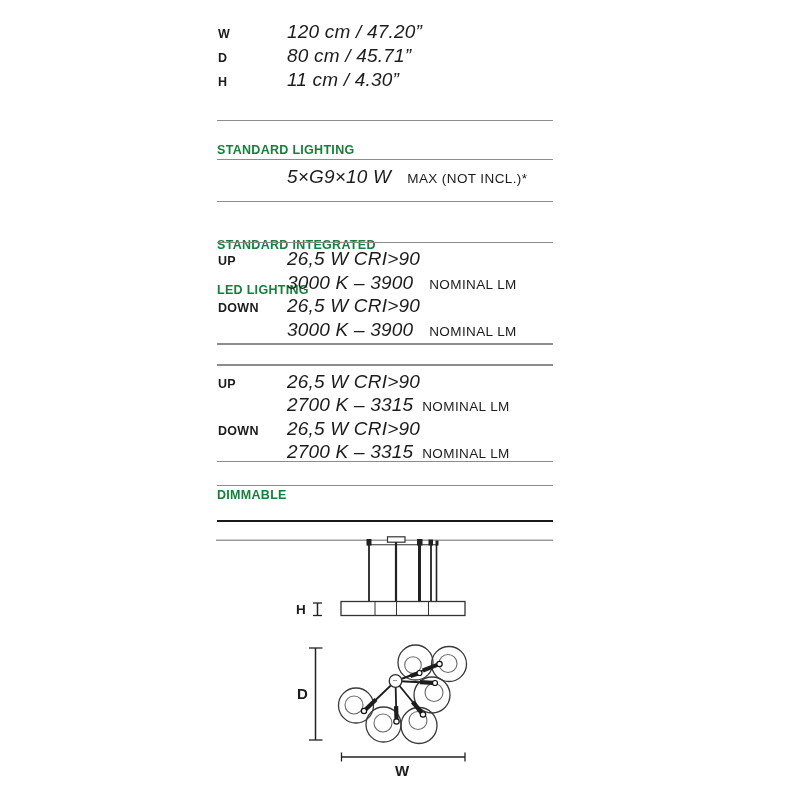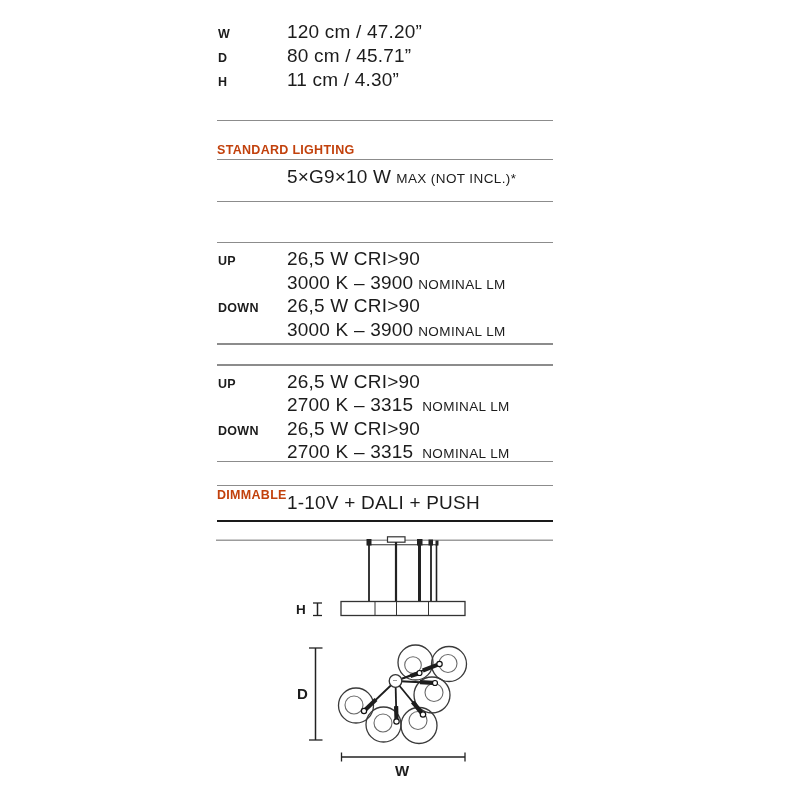--- a/index.html
+++ b/index.html
@@ -8,25 +8,25 @@
     font-family:"Liberation Sans",sans-serif;color:#1c1c1c;
   }
   .abs{position:absolute;}
   
   .rule{position:absolute;left:217px;width:336px;height:1.5px;background:#8c8c8c;}
   .rule-thick{position:absolute;left:217px;width:336px;height:2.6px;background:#1a1a1a;}
   
   .sec-title{
     position:absolute;left:217px;width:336px;
     font-size:12.5px;font-weight:bold;letter-spacing:.3px;line-height:15px;
-    color:#c2410c;white-space:pre;
+    color:#15803d;white-space:pre;
   }
   
-  .big{font-size:19px;font-weight:400;letter-spacing:.2px;color:#1c1c1c;}
-  .small-caps{font-size:13.5px;font-weight:400;letter-spacing:.4px;color:#1c1c1c;margin-left:5px;}
+  .big{font-size:19px;font-weight:400;letter-spacing:.2px;color:#1c1c1c;font-style:italic;}
+  .small-caps{font-size:13.5px;font-weight:400;letter-spacing:.4px;color:#1c1c1c;margin-left:16px;}
   .value-line{position:absolute;left:287px;white-space:nowrap;}
   
   .lv-row{position:absolute;left:217px;width:360px;white-space:nowrap;}
   .lv-row .lbl{
     position:absolute;left:1px;top:6px;
     font-size:12.5px;font-weight:bold;letter-spacing:.3px;
   }
   .lv-row .val{display:inline-block;margin-left:70px;}
   svg text{font-family:"Liberation Sans",sans-serif;fill:#1c1c1c;}
 </style>
@@ -49,20 +49,24 @@
   </div>
 
   <div class="rule" style="top:119.5px"></div>
   <div class="sec-title" style="top:143px">STANDARD LIGHTING</div>
   <div class="rule" style="top:158.5px"></div>
   <div class="value-line" style="top:166px">
     <span class="big">5×G9×10 W</span><span class="small-caps">MAX (NOT INCL.)*</span>
   </div>
 
   <div class="rule" style="top:200.5px"></div>
+  <div class="sec-title" style="top:208px">
+    <div>STANDARD INTEGRATED</div>
+    <div>LED LIGHTING</div>
+  </div>
   <div class="rule" style="top:241.5px"></div>
 
   <div class="lv-row" style="top:248px">
     <span class="lbl">UP</span>
     <span class="val big">26,5 W CRI&gt;90</span>
   </div>
   <div class="lv-row" style="top:271.5px">
     <span class="lbl"></span>
     <span class="val big">3000 K – 3900</span><span class="small-caps">NOMINAL LM</span>
   </div>
@@ -91,23 +95,20 @@
     <span class="val big">26,5 W CRI&gt;90</span>
   </div>
   <div class="lv-row" style="top:441px">
     <span class="lbl"></span>
     <span class="val big">2700 K – 3315</span><span class="small-caps" style="margin-left:9px">NOMINAL LM</span>
   </div>
 
   <div class="rule" style="top:460.5px"></div>
   <div class="sec-title" style="top:488px">DIMMABLE</div>
   <div class="rule" style="top:484.5px"></div>
-  <div class="value-line" style="top:492px">
-    <span class="big">1-10V + DALI + PUSH</span>
-  </div>
   <div class="rule-thick" style="top:519.5px"></div>
 
   <svg class="abs" style="left:0;top:527px" width="800" height="273" viewBox="0 527 800 273">
 
     <line x1="216" y1="540.2" x2="553" y2="540.2" stroke="#9c9c9c" stroke-width="1.5"></line>
 
     <g stroke="#2f2f2f">
       <line x1="367" y1="544.8" x2="438" y2="544.8" stroke-width="1.1"></line>
       <rect x="366.5" y="539" width="5" height="6.5" fill="#222" stroke="none"></rect>
       <rect x="417" y="539" width="5.5" height="6.5" fill="#222" stroke="none"></rect>

